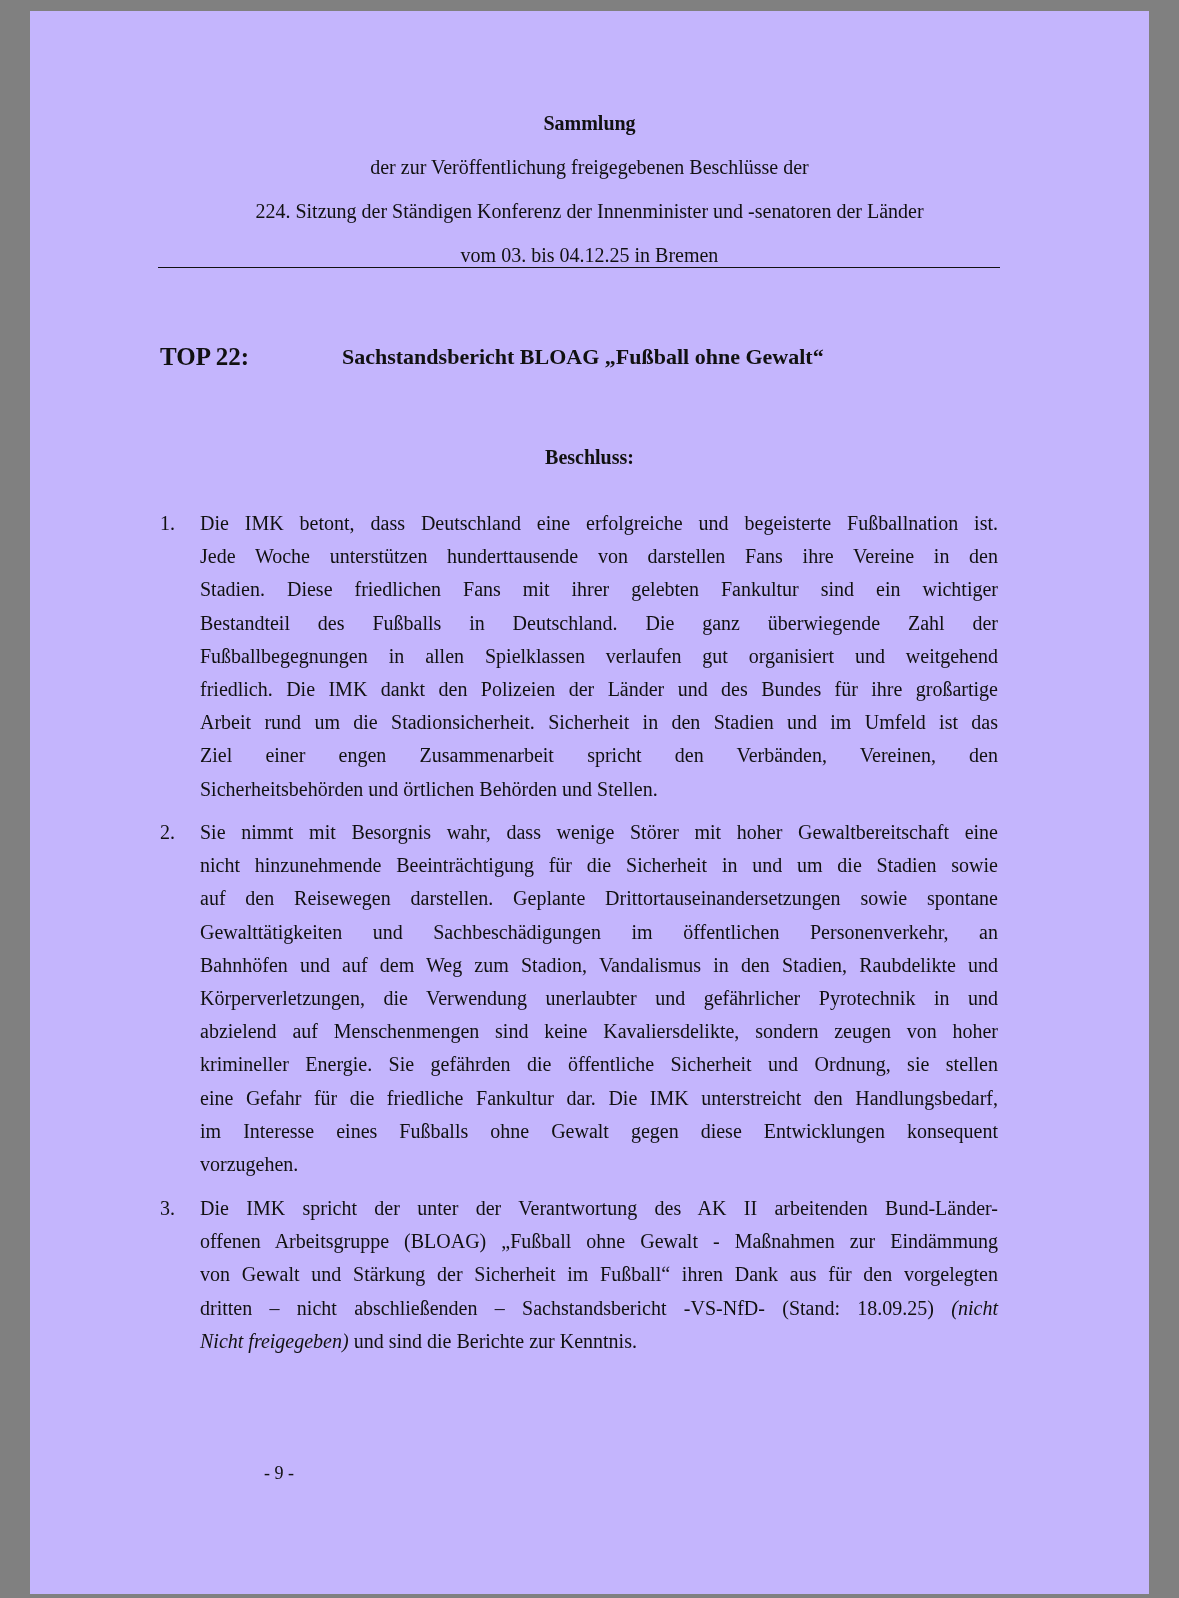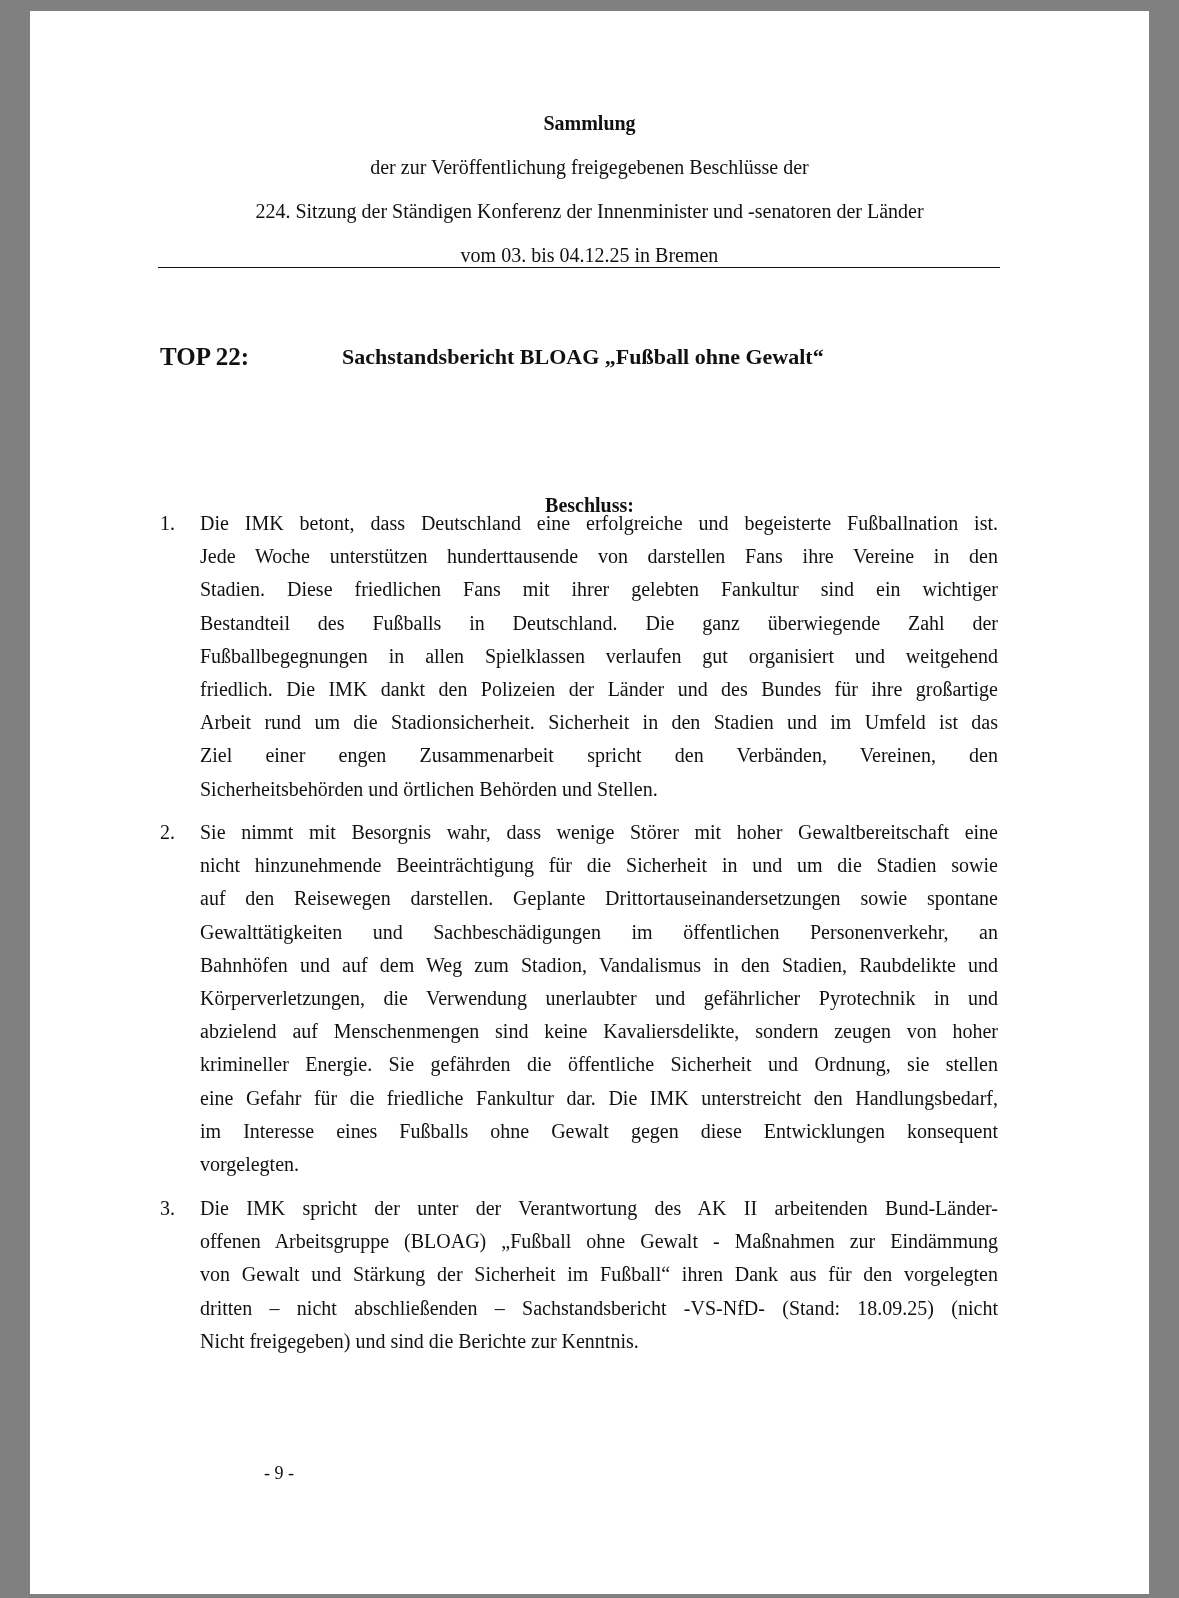--- a/index.html
+++ b/index.html
@@ -8,21 +8,21 @@
     background: #808080;
     position: relative;
     overflow: hidden;
     font-family: "Liberation Serif", "DejaVu Serif", serif;
     color: #111;
   }
   .page {
     position: absolute;
     left: 30px; top: 11px;
     width: 1119px; height: 1583px;
-    background: #ffffff;
+    background: #c4b5fd;
   }
   .hdr-line {
     position: absolute;
     left: 0; right: 0;
     text-align: center;
     font-size: 20px;
     line-height: 24px;
   }
   .hdr-title { font-weight: bold; }
   .rule {
@@ -35,21 +35,21 @@
     position: absolute; left: 130px; top: 332px;
     font-size: 25px; font-weight: bold; line-height: 28px;
   }
   .top-title {
     position: absolute; left: 312px; top: 332px;
     font-size: 22px; font-weight: bold; line-height: 28px;
   }
   .beschluss {
     position: absolute; left: 0; right: 0; top: 434px;
     text-align: center;
-    font-size: 20px; font-weight: bold; line-height: 24px; margin-top: 48px;
+    font-size: 20px; font-weight: bold; line-height: 24px;
   }
   .item {
     position: absolute;
     left: 130px; width: 838px;
   }
   .item-num {
     position: absolute; left: 0; top: 0;
     font-size: 20px; line-height: 33.2px;
   }
   .item-lines {
@@ -59,21 +59,21 @@
   .ln {
     display: block;
     font-size: 20px;
     line-height: 33.2px;
     height: 33.2px;
     white-space: nowrap;
     text-align: justify;
     text-align-last: justify;
   }
   .ln.last { text-align-last: left; }
-  .it { }
+  .it { font-style: italic; }
   .page-num {
     position: absolute; left: 234px; top: 1451px;
     font-size: 18px; line-height: 22px;
   }
 </style>
 </head>
 <body>
 
 <div class="page">
 
@@ -109,21 +109,21 @@
       <span class="ln">Sie nimmt mit Besorgnis wahr, dass wenige Störer mit hoher Gewaltbereitschaft eine</span>
       <span class="ln">nicht hinzunehmende Beeinträchtigung für die Sicherheit in und um die Stadien sowie</span>
       <span class="ln">auf den Reisewegen darstellen. Geplante Drittortauseinandersetzungen sowie spontane</span>
       <span class="ln">Gewalttätigkeiten und Sachbeschädigungen im öffentlichen Personenverkehr, an</span>
       <span class="ln">Bahnhöfen und auf dem Weg zum Stadion, Vandalismus in den Stadien, Raubdelikte und</span>
       <span class="ln">Körperverletzungen, die Verwendung unerlaubter und gefährlicher Pyrotechnik in und</span>
       <span class="ln">abzielend auf Menschenmengen sind keine Kavaliersdelikte, sondern zeugen von hoher</span>
       <span class="ln">krimineller Energie. Sie gefährden die öffentliche Sicherheit und Ordnung, sie stellen</span>
       <span class="ln">eine Gefahr für die friedliche Fankultur dar. Die IMK unterstreicht den Handlungsbedarf,</span>
       <span class="ln">im Interesse eines Fußballs ohne Gewalt gegen diese Entwicklungen konsequent</span>
-      <span class="ln last">vorgelegten.</span>
+      <span class="ln last">vorzugehen.</span>
     </div>
   </div>
 
   <div class="item" style="top:1181px">
     <div class="item-num">3.</div>
     <div class="item-lines">
       <span class="ln">Die IMK spricht der unter der Verantwortung des AK II arbeitenden Bund-Länder-</span>
       <span class="ln">offenen Arbeitsgruppe (BLOAG) „Fußball ohne Gewalt - Maßnahmen zur Eindämmung</span>
       <span class="ln">von Gewalt und Stärkung der Sicherheit im Fußball“ ihren Dank aus für den vorgelegten</span>
       <span class="ln"><span>dritten – nicht abschließenden – Sachstandsbericht -VS-NfD- (Stand: 18.09.25) </span><span class="it">(nicht</span></span>

